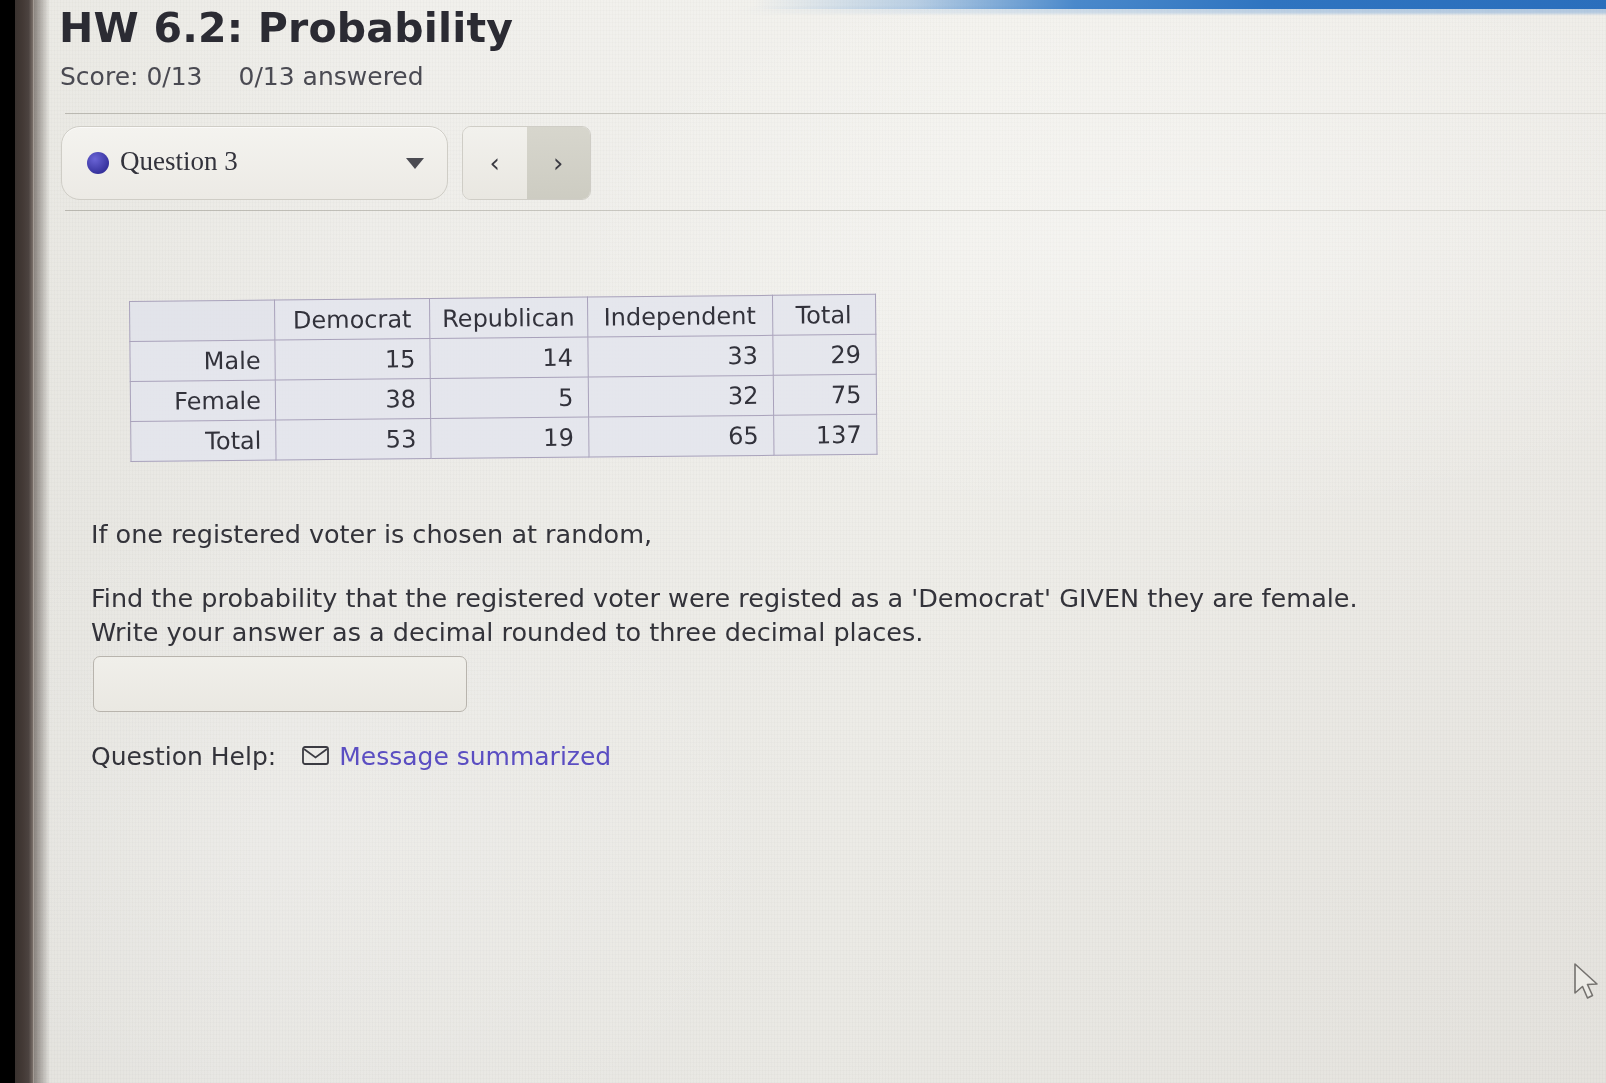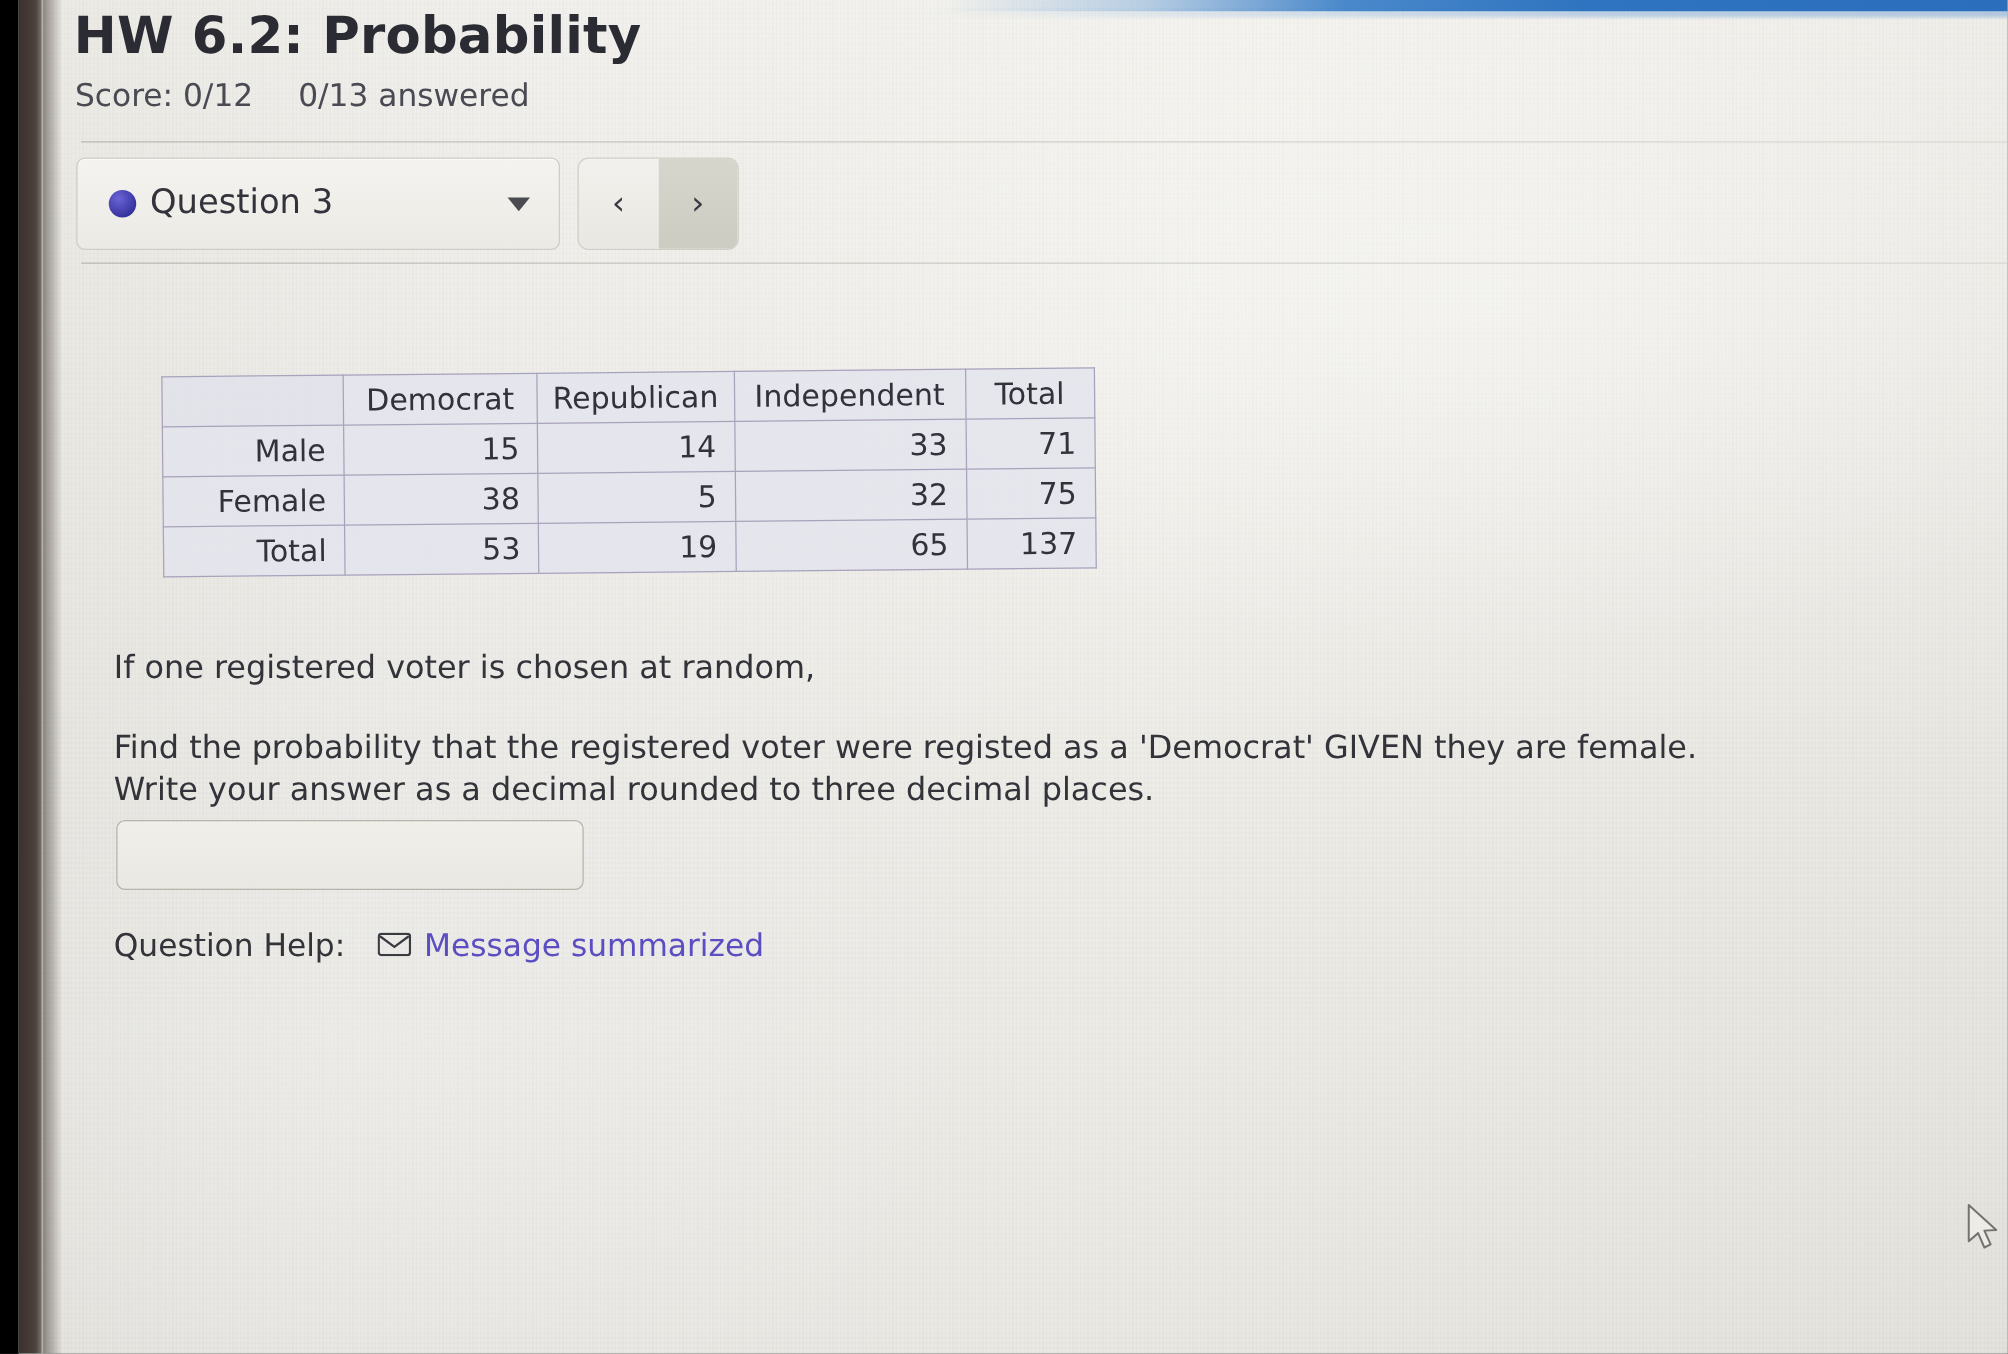--- a/index.html
+++ b/index.html
@@ -118,23 +118,24 @@
   }
   #divider-top { top: 113px; }
   #divider-bottom { top: 210px; }
 
   
   .q-select {
     position: absolute;
     left: 46px; top: 126px;
     width: 385px; height: 72px;
     border: 1px solid #cfcdc6;
-    border-radius: 7px;
+    border-radius: 19px;
     background: linear-gradient(180deg, #f4f3ef, #eceae5);
     box-shadow: 0 1px 0 rgba(255,255,255,.6) inset;
+    font-family: Liberation Serif, serif;
   }
   .q-dot {
     position: absolute;
     left: 25px; top: 25px;
     width: 22px; height: 22px;
     border-radius: 50%;
     background: radial-gradient(circle at 36% 32%, #6a64d6, #37339e 70%, #2e2a8c);
   }
   .q-label {
     position: absolute;
@@ -283,21 +284,21 @@
 <body>
 
 <div id="screen">
   <div id="page-surface"></div>
 
   <div id="content">
 
     <div class="page-title">HW 6.2: Probability</div>
 
     <div class="score-row">
-      <span>Score: 0/12</span><span class="answered">0/13 answered</span>
+      <span>Score: 0/13</span><span class="answered">0/13 answered</span>
     </div>
 
     <div class="divider" id="divider-top"></div>
 
     <div class="q-select">
       <span class="q-dot"></span>
       <span class="q-label">Question 3</span>
       <span class="q-caret"></span>
     </div>
 
@@ -318,21 +319,21 @@
           <th class="c-ind">Independent</th>
           <th class="c-tot">Total</th>
         </tr>
       </thead>
       <tbody>
         <tr>
           <td class="rowhead">Male</td>
           <td class="num">15</td>
           <td class="num">14</td>
           <td class="num">33</td>
-          <td class="num">71</td>
+          <td class="num">29</td>
         </tr>
         <tr>
           <td class="rowhead">Female</td>
           <td class="num">38</td>
           <td class="num">5</td>
           <td class="num">32</td>
           <td class="num">75</td>
         </tr>
         <tr>
           <td class="rowhead">Total</td>

